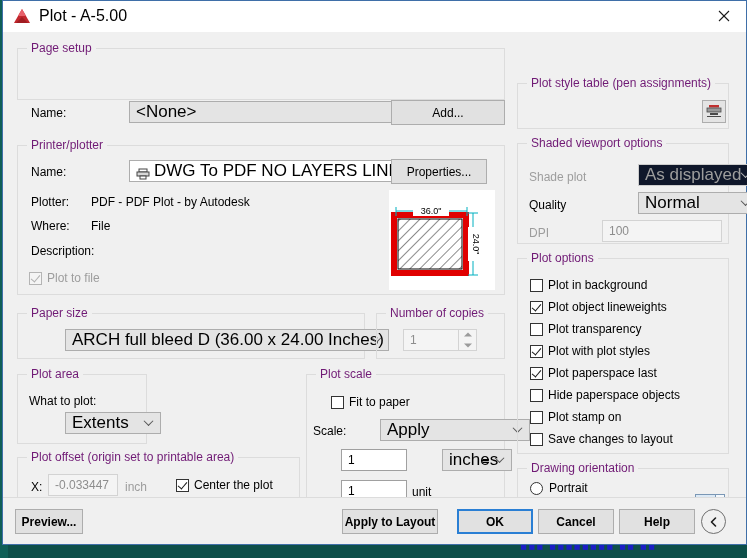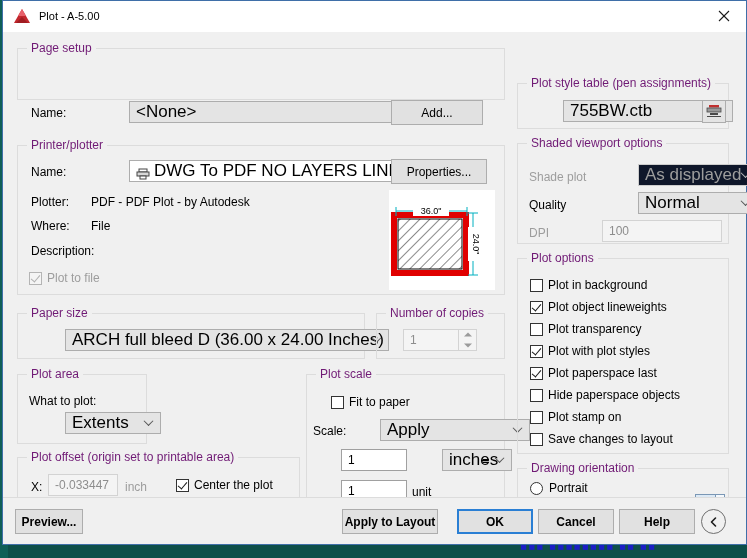--- a/index.html
+++ b/index.html
@@ -37,21 +37,21 @@
   }
   .titlebar {
     height: 31px; background: #ffffff;
     display: flex; align-items: center;
     padding: 0 0 0 10px;
     flex: none;
     border-bottom: 1px solid #ffffff;
   }
   .acad-logo { width: 18px; height: 16px; position: relative; margin-right: 8px; flex:none; }
   .title-text {
-    font-size: 11px; color: #000; font-family: "Liberation Sans", sans-serif;
+    font-size: 16px; color: #000; font-family: "Liberation Sans", sans-serif;
   }
   .title-spacer { flex: 1 1 auto; }
   .close-btn {
     width: 45px; height: 30px; display: flex; align-items: center; justify-content: center;
     cursor: pointer;
   }
   .body-area {
     flex: 1 1 auto; position: relative; background: #f0f0f0;
     padding: 0;
   }
@@ -211,21 +211,21 @@
     <div class="body-area">
 
       <div class="grp" style="left:14px; top:16px; width:488px; height:52px;">
         <span class="legend">Page setup</span>
       </div>
       <span class="lbl" style="left:28px; top:74px;">Name:</span>
       <div class="combo" style="left:90px; top:69px; width:290px;">
         <span>&lt;None&gt;</span>
         <span class="chev"></span>
       </div>
-      <div class="btn" style="left:388px; top:68px; width:92px;">Add...</div>
+      <div class="btn" style="left:388px; top:68px; width:114px;">Add...</div>
 
       <div class="grp" style="left:14px; top:113px; width:488px; height:150px;">
         <span class="legend">Printer/plotter</span>
       </div>
       <span class="lbl" style="left:28px; top:133px;">Name:</span>
       <div class="combo white" style="left:90px; top:128px; width:290px;">
         <span class="printer-glyph">
           <svg width="14" height="12" viewBox="0 0 14 12">
             <rect x="3" y="1" width="8" height="3" fill="none" stroke="#444" stroke-width="1"></rect>
             <rect x="1" y="4" width="12" height="4" fill="#d8d8d8" stroke="#444" stroke-width="1"></rect>
@@ -337,24 +337,20 @@
       <span class="eqsign" style="left:479px; top:421px;">=</span>
       <div class="txt" style="left:338px; top:448px; width:66px;">1</div>
       <span class="lbl" style="left:409px; top:453px;">unit</span>
       <div class="chk" style="left:338px; top:483px;">
         <span class="box on"></span>
         <span class="t">Scale lineweights</span>
       </div>
 
       <div class="grp" style="left:514px; top:51px; width:212px; height:46px;">
         <span class="legend">Plot style table (pen assignments)</span>
-      </div>
-      <div class="combo" style="left:524px; top:68px; width:170px;">
-        <span>755BW.ctb</span>
-        <span class="chev"></span>
       </div>
       <div class="pstyle-icon-btn" style="left:699px; top:68px;">
         <svg width="16" height="15" viewBox="0 0 16 15">
           <rect x="3" y="1" width="10" height="2.5" fill="#c03030"></rect>
           <rect x="1" y="4" width="14" height="4" fill="#9a9a9a" stroke="#4a4a4a" stroke-width="0.8"></rect>
           <rect x="4" y="9" width="8" height="2" fill="#4a4a4a"></rect>
           <line x1="1" y1="12.5" x2="15" y2="12.5" stroke="#4a4a4a" stroke-width="1"></line>
         </svg>
       </div>
 

